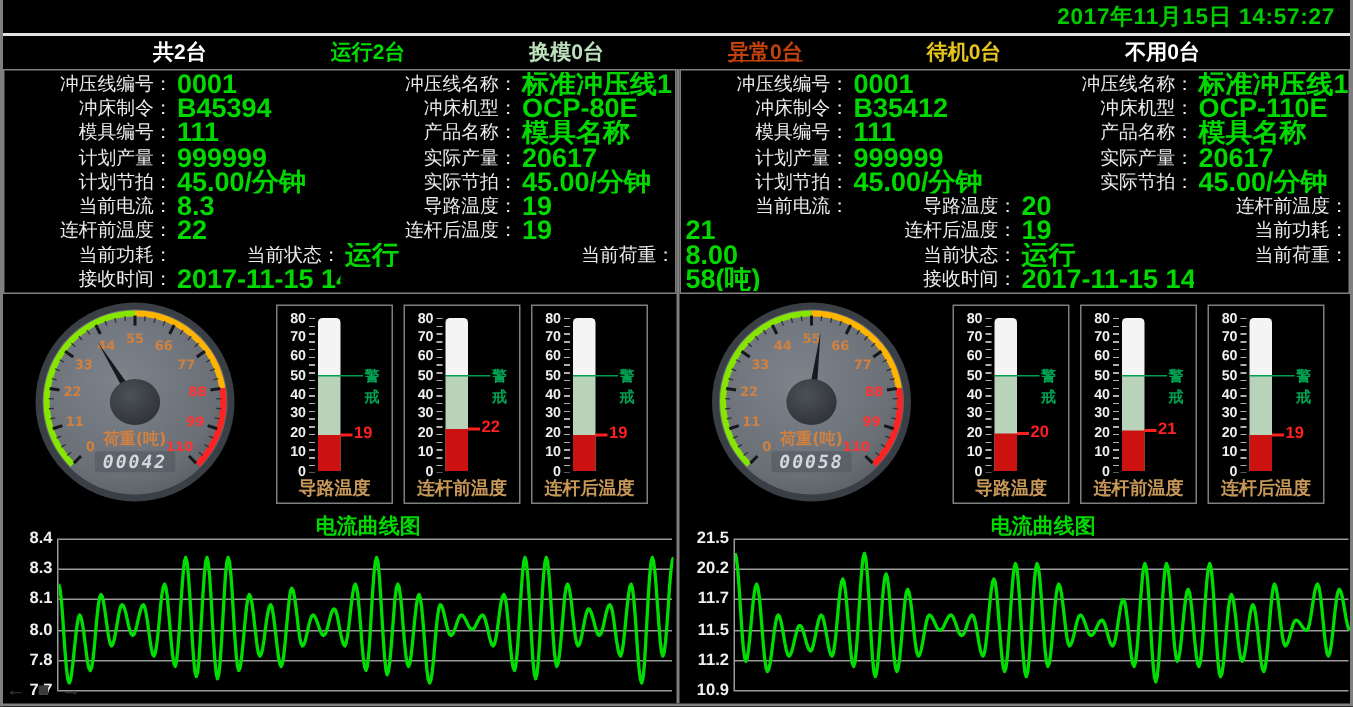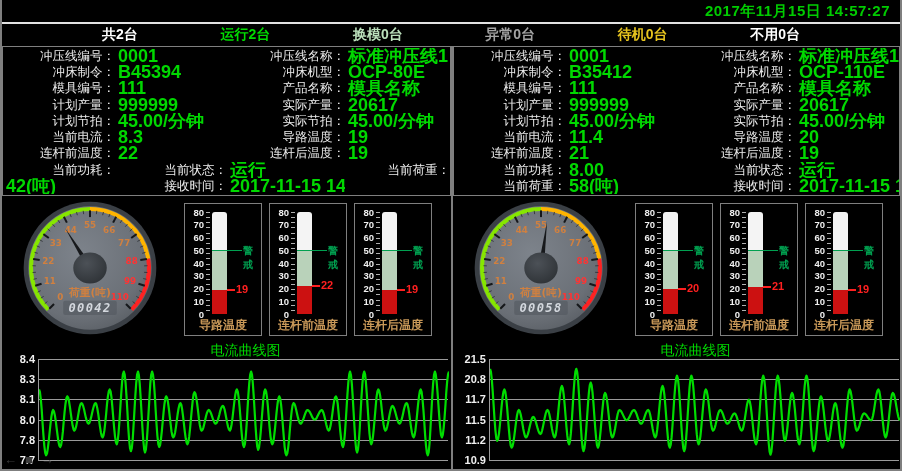--- a/index.html
+++ b/index.html
@@ -34,42 +34,42 @@
      background:linear-gradient(to bottom,#f4f4f4 0 37.5%,#b9d2ba 37.5% 100%); }
   .thermo .fill { position:absolute; left:0; bottom:0; width:100%; background:#cc1111; }
   .thermo .warnline { position:absolute; left:27px; width:30px; height:1px; background:#00a050; }
   .thermo .warnlab { position:absolute; left:58px; color:#00a050; font-size:10px; font-weight:bold; }
   .thermo .vmark { position:absolute; left:42px; width:8px; height:2px; background:#ff2020; }
   .thermo .vlab { position:absolute; left:51px; color:#ff2020; font-size:11px; font-weight:bold; }
   .thermo .caption { position:absolute; bottom:1px; left:0; width:100%; text-align:center;
      color:#c89858; font-size:12px; font-weight:bold; white-space:nowrap;font-family:Liberation Serif, serif; }
   
   .chart-sec { position:relative; height:128px; }
-  .chart-title { text-align:center; color:#00d800; font-size:14px; font-weight:normal; padding-top:1px;padding-left:38px; }
+  .chart-title { text-align:center; color:#00d800; font-size:14px; font-weight:bold; padding-top:1px;padding-left:38px; }
   .plot { position:absolute; left:36px; top:18px; width:410px; height:102px; border-left:1px solid #9a9a9a; }
   .gridline { position:absolute; left:0; width:100%; height:1px; background:#9a9a9a; }
   .ylab { position:absolute; left:2px; width:31px; text-align:right; color:#f0f0f0; font-size:11px; font-weight:bold; }
   .curve-svg { position:absolute; left:0; top:0; }
   
   .nav-icons { position:absolute; left:2px; bottom:2px; display:flex; gap:8px; color:#3c3c3c; font-size:13px; font-weight:bold; }
   .nav-icons span { cursor:pointer; }
 </style>
 </head>
 <body>
 
 <div class="screen">
   <div class="topbar">
     <span class="datetime">2017年11月15日 14:57:27</span>
   </div>
 
   <div class="statusbar" id="statusbar">
       <span class="status-item" style="color: rgb(255, 255, 255);">共2台</span>
       <span class="status-item" style="color: rgb(0, 220, 0);">运行2台</span>
       <span class="status-item" style="color: rgb(188, 224, 188);">换模0台</span>
-      <span class="status-item" style="color: #a3a3a3;">异常0台</span>
+      <span class="status-item" style="color: #c2410c; text-decoration: underline;">异常0台</span>
       <span class="status-item" style="color: rgb(230, 196, 30);">待机0台</span>
       <span class="status-item" style="color: rgb(255, 255, 255);">不用0台</span>
     </div>
 
   <div class="machines">
     <div class="machine" id="machine0">
       <div class="info-grid">
           <div class="lab">冲压线编号：</div>
           <div class="val">0001</div>
           <div class="lab">冲压线名称：</div>
@@ -95,21 +95,20 @@
           <div class="lab">导路温度：</div>
           <div class="val">19</div>
           <div class="lab">连杆前温度：</div>
           <div class="val">22</div>
           <div class="lab">连杆后温度：</div>
           <div class="val">19</div>
           <div class="lab">当前功耗：</div>
           <div class="lab">当前状态：</div>
           <div class="val">运行</div>
           <div class="lab">当前荷重：</div>
-          <div class="val">42(吨)</div>
           <div class="lab">接收时间：</div>
           <div class="val">2017-11-15 14:57:24</div>
         </div>
       <div class="gauge-row">
         <svg class="gauge-svg" width="152" height="134" viewBox="0 0 200 200">
             <defs>
     <radialGradient id="face00042" cx="42%" cy="38%" r="75%">
       <stop offset="0%" stop-color="#7d838b"></stop>
                 <stop offset="70%" stop-color="#6a6f76"></stop>
                 <stop offset="100%" stop-color="#53585e"></stop>
@@ -282,21 +281,20 @@
           <div class="val">模具名称</div>
           <div class="lab">计划产量：</div>
           <div class="val">999999</div>
           <div class="lab">实际产量：</div>
           <div class="val">20617</div>
           <div class="lab">计划节拍：</div>
           <div class="val">45.00/分钟</div>
           <div class="lab">实际节拍：</div>
           <div class="val">45.00/分钟</div>
           <div class="lab">当前电流：</div>
-          <div class="val">11.4</div>
           <div class="lab">导路温度：</div>
           <div class="val">20</div>
           <div class="lab">连杆前温度：</div>
           <div class="val">21</div>
           <div class="lab">连杆后温度：</div>
           <div class="val">19</div>
           <div class="lab">当前功耗：</div>
           <div class="val">8.00</div>
           <div class="lab">当前状态：</div>
           <div class="val">运行</div>
@@ -451,21 +449,21 @@
             <div class="gridline" style="top: 20.2px;"></div>
             <div class="gridline" style="top: 40.4px;"></div>
             <div class="gridline" style="top: 60.6px;"></div>
             <div class="gridline" style="top: 80.8px;"></div>
             <div class="gridline" style="top: 101px;"></div>
             <svg class="curve-svg" width="410" height="102">
               <polyline points="0.0,9.9 0.9,12.6 1.8,20.4 2.7,32.1 3.6,45.9 4.5,59.6 5.4,71.3 6.3,79.1 7.2,81.9 8.1,79.9 9.0,74.3 9.9,66.0 10.8,56.1 11.7,46.3 12.6,38.0 13.5,32.4 14.4,30.4 15.3,32.6 16.2,39.0 17.1,48.4 18.0,59.6 18.9,70.7 19.8,80.2 20.7,86.5 21.6,88.7 22.5,87.3 23.4,83.2 24.3,77.1 25.2,69.9 26.1,62.6 27.0,56.5 27.9,52.4 28.8,51.0 29.7,52.0 30.6,55.0 31.5,59.5 32.4,64.7 33.3,70.0 34.2,74.4 35.1,77.4 36.0,78.4 36.9,77.6 37.8,75.4 38.7,72.1 39.6,68.1 40.5,64.2 41.4,60.9 42.3,58.6 43.2,57.9 44.1,58.5 45.0,60.4 45.9,63.1 46.8,66.4 47.7,69.7 48.6,72.5 49.5,74.3 50.4,75.0 51.3,74.1 52.1,71.5 53.0,67.6 53.9,63.0 54.8,58.4 55.7,54.5 56.6,51.9 57.5,51.0 58.4,52.0 59.3,55.0 60.2,59.5 61.1,64.7 62.0,70.0 62.9,74.4 63.8,77.4 64.7,78.4 65.6,76.5 66.5,70.9 67.4,62.6 68.3,52.7 69.2,42.9 70.1,34.5 71.0,29.0 71.9,27.0 72.8,29.2 73.7,35.5 74.6,45.0 75.5,56.1 76.4,67.3 77.3,76.7 78.2,83.1 79.1,85.3 80.0,82.4 80.9,74.2 81.8,62.0 82.7,47.6 83.6,33.1 84.5,20.9 85.4,12.7 86.3,9.9 87.2,13.0 88.1,21.9 89.0,35.3 89.9,51.0 90.8,66.7 91.7,80.1 92.6,89.0 93.5,92.1 94.4,89.5 95.3,82.1 96.2,71.0 97.1,57.9 98.0,44.7 98.9,33.6 99.8,26.2 100.7,23.6 101.6,26.1 102.5,33.1 103.4,43.7 104.3,56.1 105.2,68.6 106.1,79.2 107.0,86.2 107.9,88.7 108.8,86.6 109.7,80.7 110.6,71.8 111.5,61.3 112.4,50.8 113.3,41.9 114.2,35.9 115.1,33.9 116.0,35.6 116.9,40.4 117.8,47.6 118.7,56.1 119.6,64.7 120.5,71.9 121.4,76.7 122.3,78.4 123.2,77.4 124.1,74.4 125.0,70.0 125.9,64.7 126.8,59.5 127.7,55.0 128.6,52.0 129.5,51.0 130.4,51.4 131.3,52.5 132.2,54.2 133.1,56.1 134.0,58.1 134.9,59.8 135.8,60.9 136.7,61.3 137.6,60.9 138.5,59.8 139.4,58.1 140.3,56.1 141.2,54.2 142.1,52.5 143.0,51.4 143.9,51.0 144.8,51.5 145.7,53.0 146.6,55.2 147.5,57.9 148.4,60.5 149.3,62.7 150.2,64.2 151.1,64.7 152.0,64.2 152.9,62.7 153.8,60.5 154.6,57.9 155.5,55.2 156.4,53.0 157.3,51.5 158.2,51.0 159.1,52.0 160.0,55.0 160.9,59.5 161.8,64.7 162.7,70.0 163.6,74.4 164.5,77.4 165.4,78.4 166.3,76.5 167.2,70.9 168.1,62.6 169.0,52.7 169.9,42.9 170.8,34.5 171.7,29.0 172.6,27.0 173.5,29.3 174.4,36.0 175.3,46.0 176.2,57.9 177.1,69.7 178.0,79.7 178.9,86.4 179.8,88.7 180.7,86.0 181.6,78.2 182.5,66.5 183.4,52.7 184.3,38.9 185.2,27.3 186.1,19.5 187.0,16.7 187.9,19.6 188.8,27.8 189.7,40.0 190.6,54.4 191.5,68.9 192.4,81.1 193.3,89.3 194.2,92.1 195.1,89.3 196.0,81.1 196.9,68.9 197.8,54.4 198.7,40.0 199.6,27.8 200.5,19.6 201.4,16.7 202.3,19.3 203.2,26.8 204.1,37.9 205.0,51.0 205.9,64.1 206.8,75.2 207.7,82.7 208.6,85.3 209.5,83.2 210.4,77.3 211.3,68.4 212.2,57.9 213.1,47.4 214.0,38.5 214.9,32.5 215.8,30.4 216.7,32.0 217.6,36.5 218.5,43.1 219.4,51.0 220.3,58.9 221.2,65.5 222.1,70.0 223.0,71.6 223.9,70.8 224.8,68.6 225.7,65.2 226.6,61.3 227.5,57.3 228.4,54.0 229.3,51.8 230.2,51.0 231.1,51.5 232.0,53.0 232.9,55.2 233.8,57.9 234.7,60.5 235.6,62.7 236.5,64.2 237.4,64.7 238.3,64.3 239.2,63.2 240.1,61.5 241.0,59.6 241.9,57.6 242.8,55.9 243.7,54.8 244.6,54.4 245.5,55.1 246.4,56.9 247.3,59.7 248.2,63.0 249.1,66.3 250.0,69.1 250.9,70.9 251.8,71.6 252.7,70.4 253.6,67.1 254.5,62.0 255.4,56.1 256.3,50.2 257.1,45.2 258.0,41.9 258.9,40.7 259.8,42.4 260.7,47.2 261.6,54.5 262.5,63.0 263.4,71.5 264.3,78.8 265.2,83.6 266.1,85.3 267.0,82.7 267.9,75.2 268.8,64.1 269.7,51.0 270.6,37.9 271.5,26.8 272.4,19.3 273.3,16.7 274.2,19.7 275.1,28.3 276.0,41.1 276.9,56.1 277.8,71.2 278.7,84.0 279.6,92.6 280.5,95.6 281.4,92.6 282.3,84.0 283.2,71.2 284.1,56.1 285.0,41.1 285.9,28.3 286.8,19.7 287.7,16.7 288.6,19.2 289.5,26.3 290.4,36.8 291.3,49.3 292.2,61.8 293.1,72.3 294.0,79.4 294.9,81.9 295.8,80.0 296.7,74.8 297.6,67.0 298.5,57.9 299.4,48.7 300.3,40.9 301.2,35.7 302.1,33.9 303.0,35.8 303.9,41.4 304.8,49.7 305.7,59.6 306.6,69.4 307.5,77.8 308.4,83.3 309.3,85.3 310.2,82.7 311.1,75.2 312.0,64.1 312.9,51.0 313.8,37.9 314.7,26.8 315.6,19.3 316.5,16.7 317.4,19.6 318.3,27.8 319.2,40.0 320.1,54.4 321.0,68.9 321.9,81.1 322.8,89.3 323.7,92.1 324.6,90.1 325.5,84.1 326.4,75.2 327.3,64.7 328.2,54.2 329.1,45.3 330.0,39.4 330.9,37.3 331.8,39.0 332.7,43.8 333.6,51.0 334.5,59.6 335.4,68.1 336.3,75.3 337.2,80.2 338.1,81.9 339.0,80.4 339.9,76.3 340.8,70.2 341.7,63.0 342.6,55.8 343.5,49.7 344.4,45.6 345.3,44.1 346.2,45.8 347.1,50.7 348.0,57.9 348.9,66.4 349.8,75.0 350.7,82.2 351.6,87.0 352.5,88.7 353.4,86.5 354.3,80.2 355.2,70.7 356.1,59.6 357.0,48.4 357.9,39.0 358.8,32.6 359.6,30.4 360.5,32.0 361.4,36.5 362.3,43.1 363.2,51.0 364.1,58.9 365.0,65.5 365.9,70.0 366.8,71.6 367.7,70.9 368.6,69.1 369.5,66.3 370.4,63.0 371.3,59.7 372.2,56.9 373.1,55.1 374.0,54.4 374.9,54.7 375.8,55.4 376.7,56.5 377.6,57.9 378.5,59.2 379.4,60.3 380.3,61.0 381.2,61.3 382.1,60.1 383.0,56.8 383.9,51.8 384.8,45.9 385.7,40.0 386.6,34.9 387.5,31.6 388.4,30.4 389.3,32.3 390.2,37.5 391.1,45.2 392.0,54.4 392.9,63.6 393.8,71.4 394.7,76.6 395.6,78.4 396.5,76.7 397.4,71.9 398.3,64.7 399.2,56.1 400.1,47.6 401.0,40.4 401.9,35.6 402.8,33.9 403.7,34.9 404.6,37.9 405.5,42.3 406.4,47.6 407.3,52.8 408.2,57.3 409.1,60.2 410,61.3" fill="none" stroke="#00dd00" stroke-width="2.2" stroke-linejoin="round"></polyline>
             </svg>
           </div>
       <div class="ylab" style="top: 12px;">21.5</div>
-          <div class="ylab" style="top: 32.2px;">20.8</div>
+          <div class="ylab" style="top: 32.2px;">20.2</div>
           <div class="ylab" style="top: 52.4px;">11.7</div>
           <div class="ylab" style="top: 72.6px;">11.5</div>
           <div class="ylab" style="top: 92.8px;">11.2</div>
           <div class="ylab" style="top: 113px;">10.9</div>
         </div>
     </div>
   </div>
 
   <div class="nav-icons" id="navicons">
       <span>←</span>

